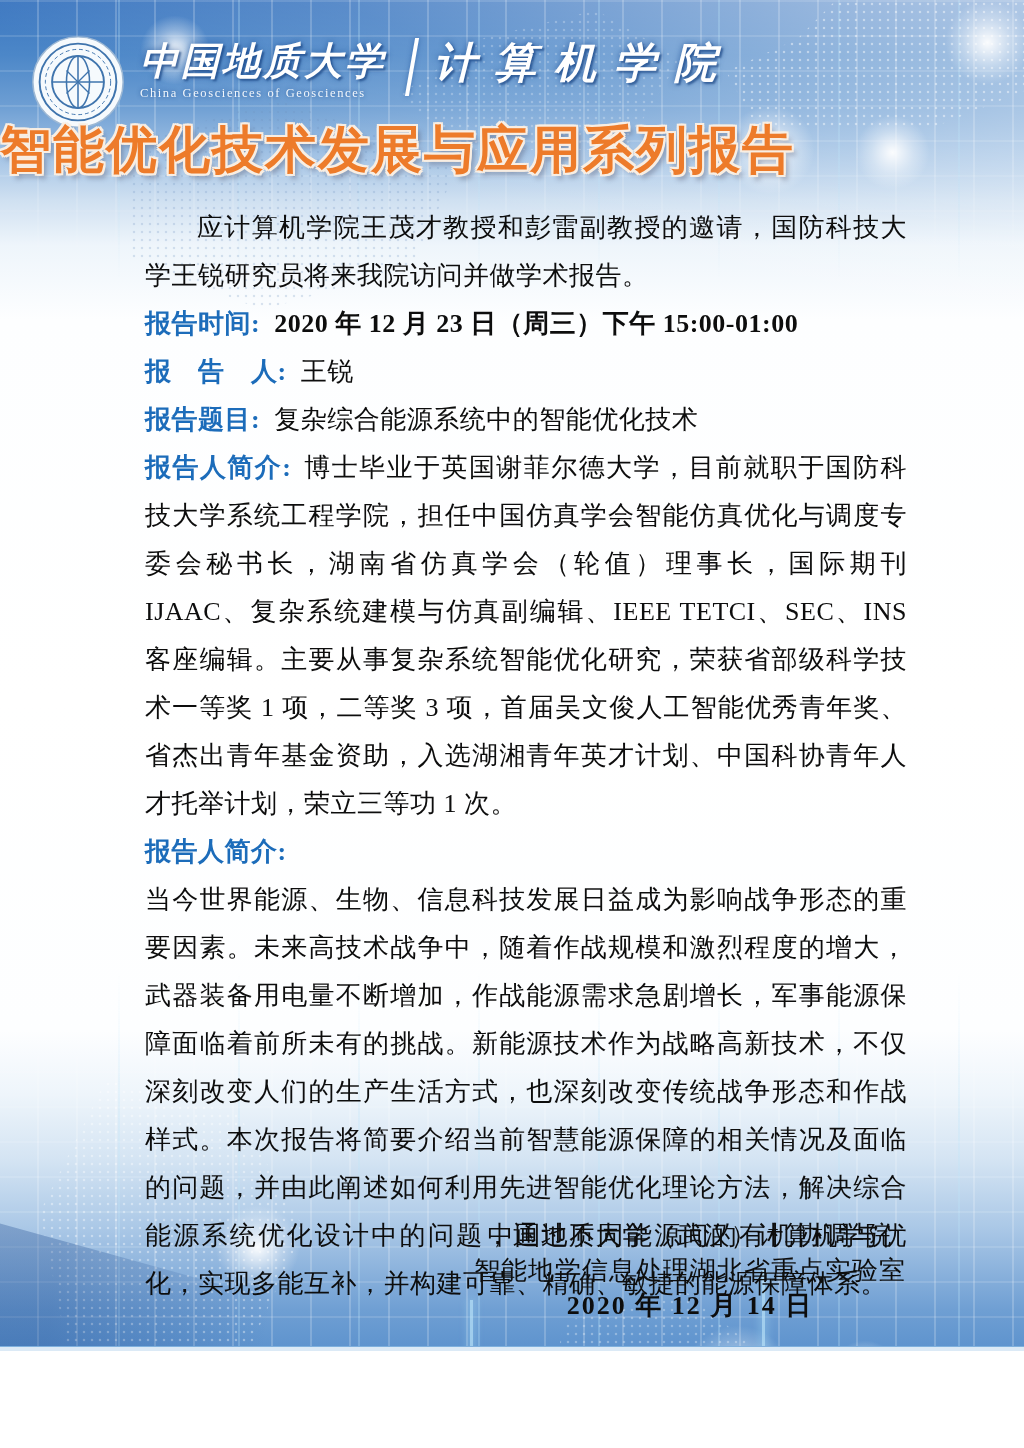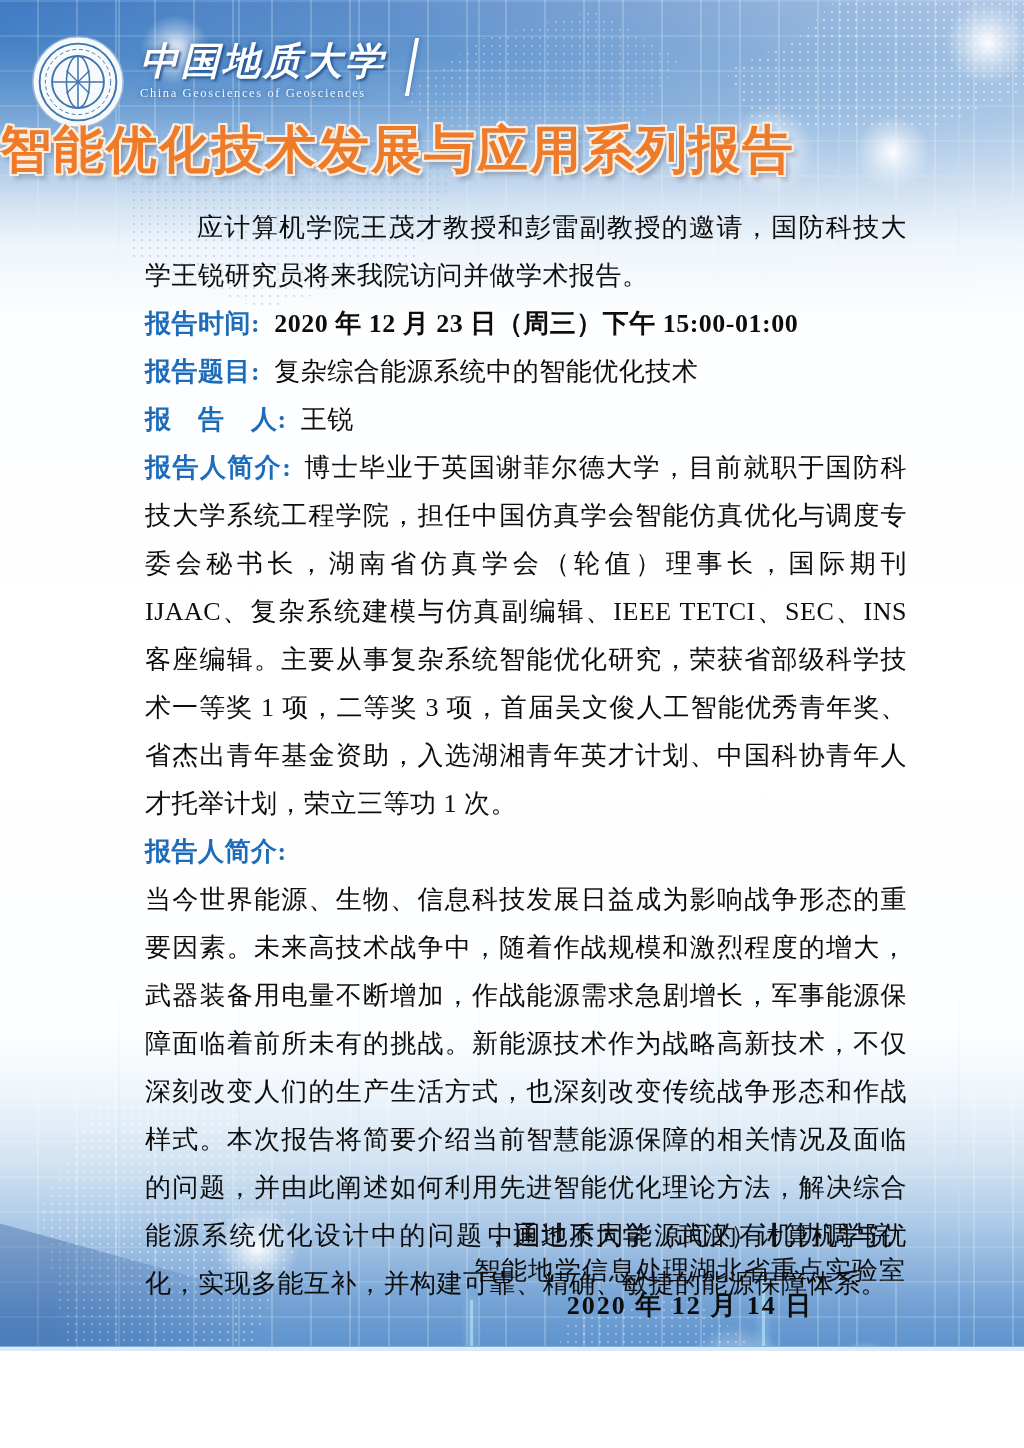--- a/index.html
+++ b/index.html
@@ -166,35 +166,36 @@
       <ellipse cx="50" cy="50" rx="12" ry="27" fill="none" stroke="#3f74ad" stroke-width="1.6"></ellipse>
       <line x1="23" y1="50" x2="77" y2="50" stroke="#3f74ad" stroke-width="1.6"></line>
       <line x1="50" y1="23" x2="50" y2="77" stroke="#3f74ad" stroke-width="1.6"></line>
       <path d="M38 38 L62 62 M62 38 L38 62" stroke="#3f74ad" stroke-width="1.4"></path>
     </svg>
     <div class="univ-block">
       <div class="univ-cn">中国地质大学</div>
       <div class="univ-en">China Geosciences of Geosciences</div>
     </div>
     <div class="header-divider"></div>
+    <div class="school-cn">计算机学院</div>
   </div>
 
   <div class="main-title">智能优化技术发展与应用系列报告</div>
 
   <div class="content">
     <p class="intro">应计算机学院王茂才教授和彭雷副教授的邀请，国防科技大学王锐研究员将来我院访问并做学术报告。</p>
 
     <p class="detail-row">
       <span class="lbl">报告时间:</span><span class="bold-val">2020 年 12 月 23 日（周三）下午 15:00-01:00</span>
     </p>
     <p class="detail-row">
+      <span class="lbl">报　告　人:</span><span>王锐</span>
+    </p>
+    <p class="detail-row">
       <span class="lbl">报告题目:</span><span>复杂综合能源系统中的智能优化技术</span>
-    </p>
-    <p class="detail-row">
-      <span class="lbl">报　告　人:</span><span>王锐</span>
     </p>
 
     <p class="bio">
       <span class="lbl inline-lbl">报告人简介:</span><span>博士毕业于英国谢菲尔德大学，目前就职于国防科技大学系统工程学院，担任中国仿真学会智能仿真优化与调度专委会秘书长，湖南省仿真学会（轮值）理事长，国际期刊 IJAAC、复杂系统建模与仿真副编辑、IEEE TETCI、SEC、INS 客座编辑。主要从事复杂系统智能优化研究，荣获省部级科学技术一等奖 1 项，二等奖 3 项，首届吴文俊人工智能优秀青年奖、省杰出青年基金资助，入选湖湘青年英才计划、中国科协青年人才托举计划，荣立三等功 1 次。</span>
     </p>
 
     <p>
       <span class="lbl abstract-label">报告人简介:</span><span>当今世界能源、生物、信息科技发展日益成为影响战争形态的重要因素。未来高技术战争中，随着作战规模和激烈程度的增大，武器装备用电量不断增加，作战能源需求急剧增长，军事能源保障面临着前所未有的挑战。新能源技术作为战略高新技术，不仅深刻改变人们的生产生活方式，也深刻改变传统战争形态和作战样式。本次报告将简要介绍当前智慧能源保障的相关情况及面临的问题，并由此阐述如何利用先进智能优化理论方法，解决综合能源系统优化设计中的问题，通过不同能源间的有机协调与优化，实现多能互补，并构建可靠、精确、敏捷的能源保障体系。</span>
     </p>
 

